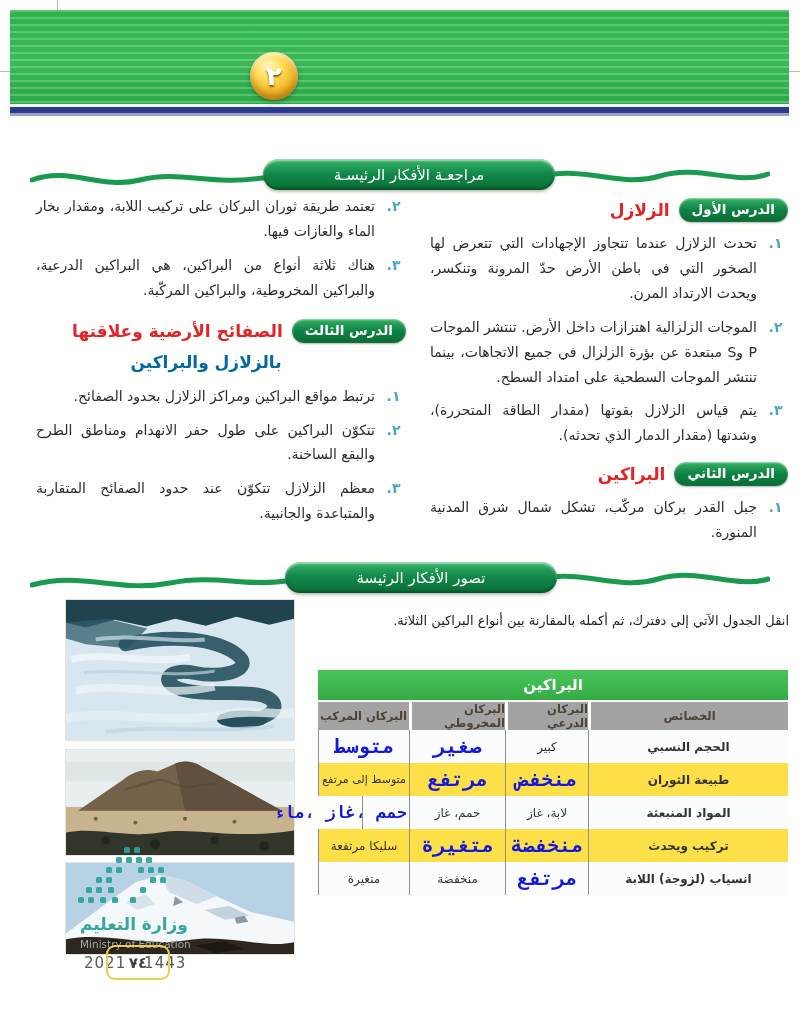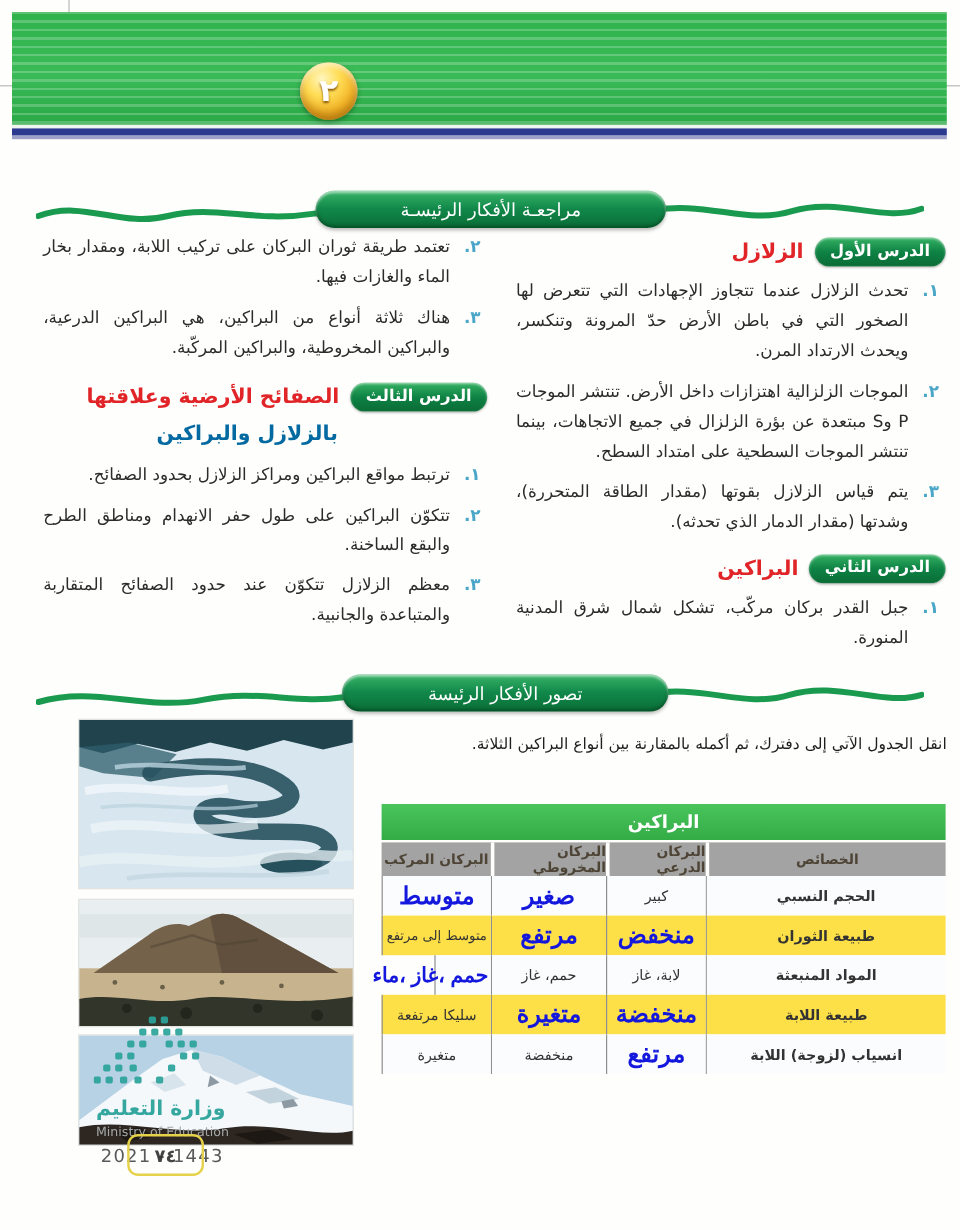--- a/index.html
+++ b/index.html
@@ -79,21 +79,21 @@
   .hrow { height:28px; margin-top:2px; }
   .hrow > div { background:#a3a3a3; font-size:11.5px; font-weight:bold; color:#4d4436; }
   .hrow > div:not(:nth-child(1)) { border-left:0; }
   .hrow > div:nth-child(1), .hrow > div:nth-child(2), .hrow > div:nth-child(3) { border-left:3px solid #fefefc; }
   .drow { height:33px; }
   .drow > div { border-left:1px solid #8f8f8f; font-size:12px; color:#333; }
   .row-a > div { background:#fbfcfd; }
   .row-b > div { background:#fde047; }
   .lab { font-weight:bold; font-size:12px; color:#3a3a3a; }
   .hw { color:#1418dd !important; font-weight:bold; font-size:20px !important;
-        font-family:Liberation Sans, sans-serif; }
+        font-family:Liberation Mono, monospace; }
   .hw-long { font-size:17px !important; white-space:nowrap; justify-content:flex-start !important; padding-right:2px;margin-left:44px; }
 
   
   .logo-dots { position:absolute; left:78px; top:845px; width:104px; height:70px; z-index:5; opacity:.92; }
   .ministry-ar { position:absolute; left:80px; top:914px; width:110px; color:#35a79f;
                  font-size:17px; font-weight:bold; direction:rtl; text-align:left; }
   .ministry-en { position:absolute; left:80px; top:938px; font-size:10.5px; color:#a3a8a8; }
   .edition { position:absolute; left:60px; top:954px; font-size:15px; color:#58595b; letter-spacing:1px;margin-left:24px; }
   .page-box { position:absolute; left:106px; top:945px; width:64px; height:35px;
               border:2px solid #e6d24a; border-radius:9px;
@@ -267,21 +267,21 @@
     </div>
 
     <div class="vt-row drow row-a">
       <div class="lab">المواد المنبعثة</div>
       <div>لابة، غاز</div>
       <div>حمم، غاز</div>
       <div class="hw hw-long">حمم ،غاز ،ماء</div>
     </div>
 
     <div class="vt-row drow row-b">
-      <div class="lab">طبيعة اللابة</div>
+      <div class="lab">تركيب ويحدث</div>
       <div class="hw">منخفضة</div>
       <div class="hw">متغيرة</div>
       <div>سليكا مرتفعة</div>
     </div>
 
     <div class="vt-row drow row-a">
       <div class="lab">انسياب (لزوجة) اللابة</div>
       <div class="hw">مرتفع</div>
       <div>منخفضة</div>
       <div>متغيرة</div>

